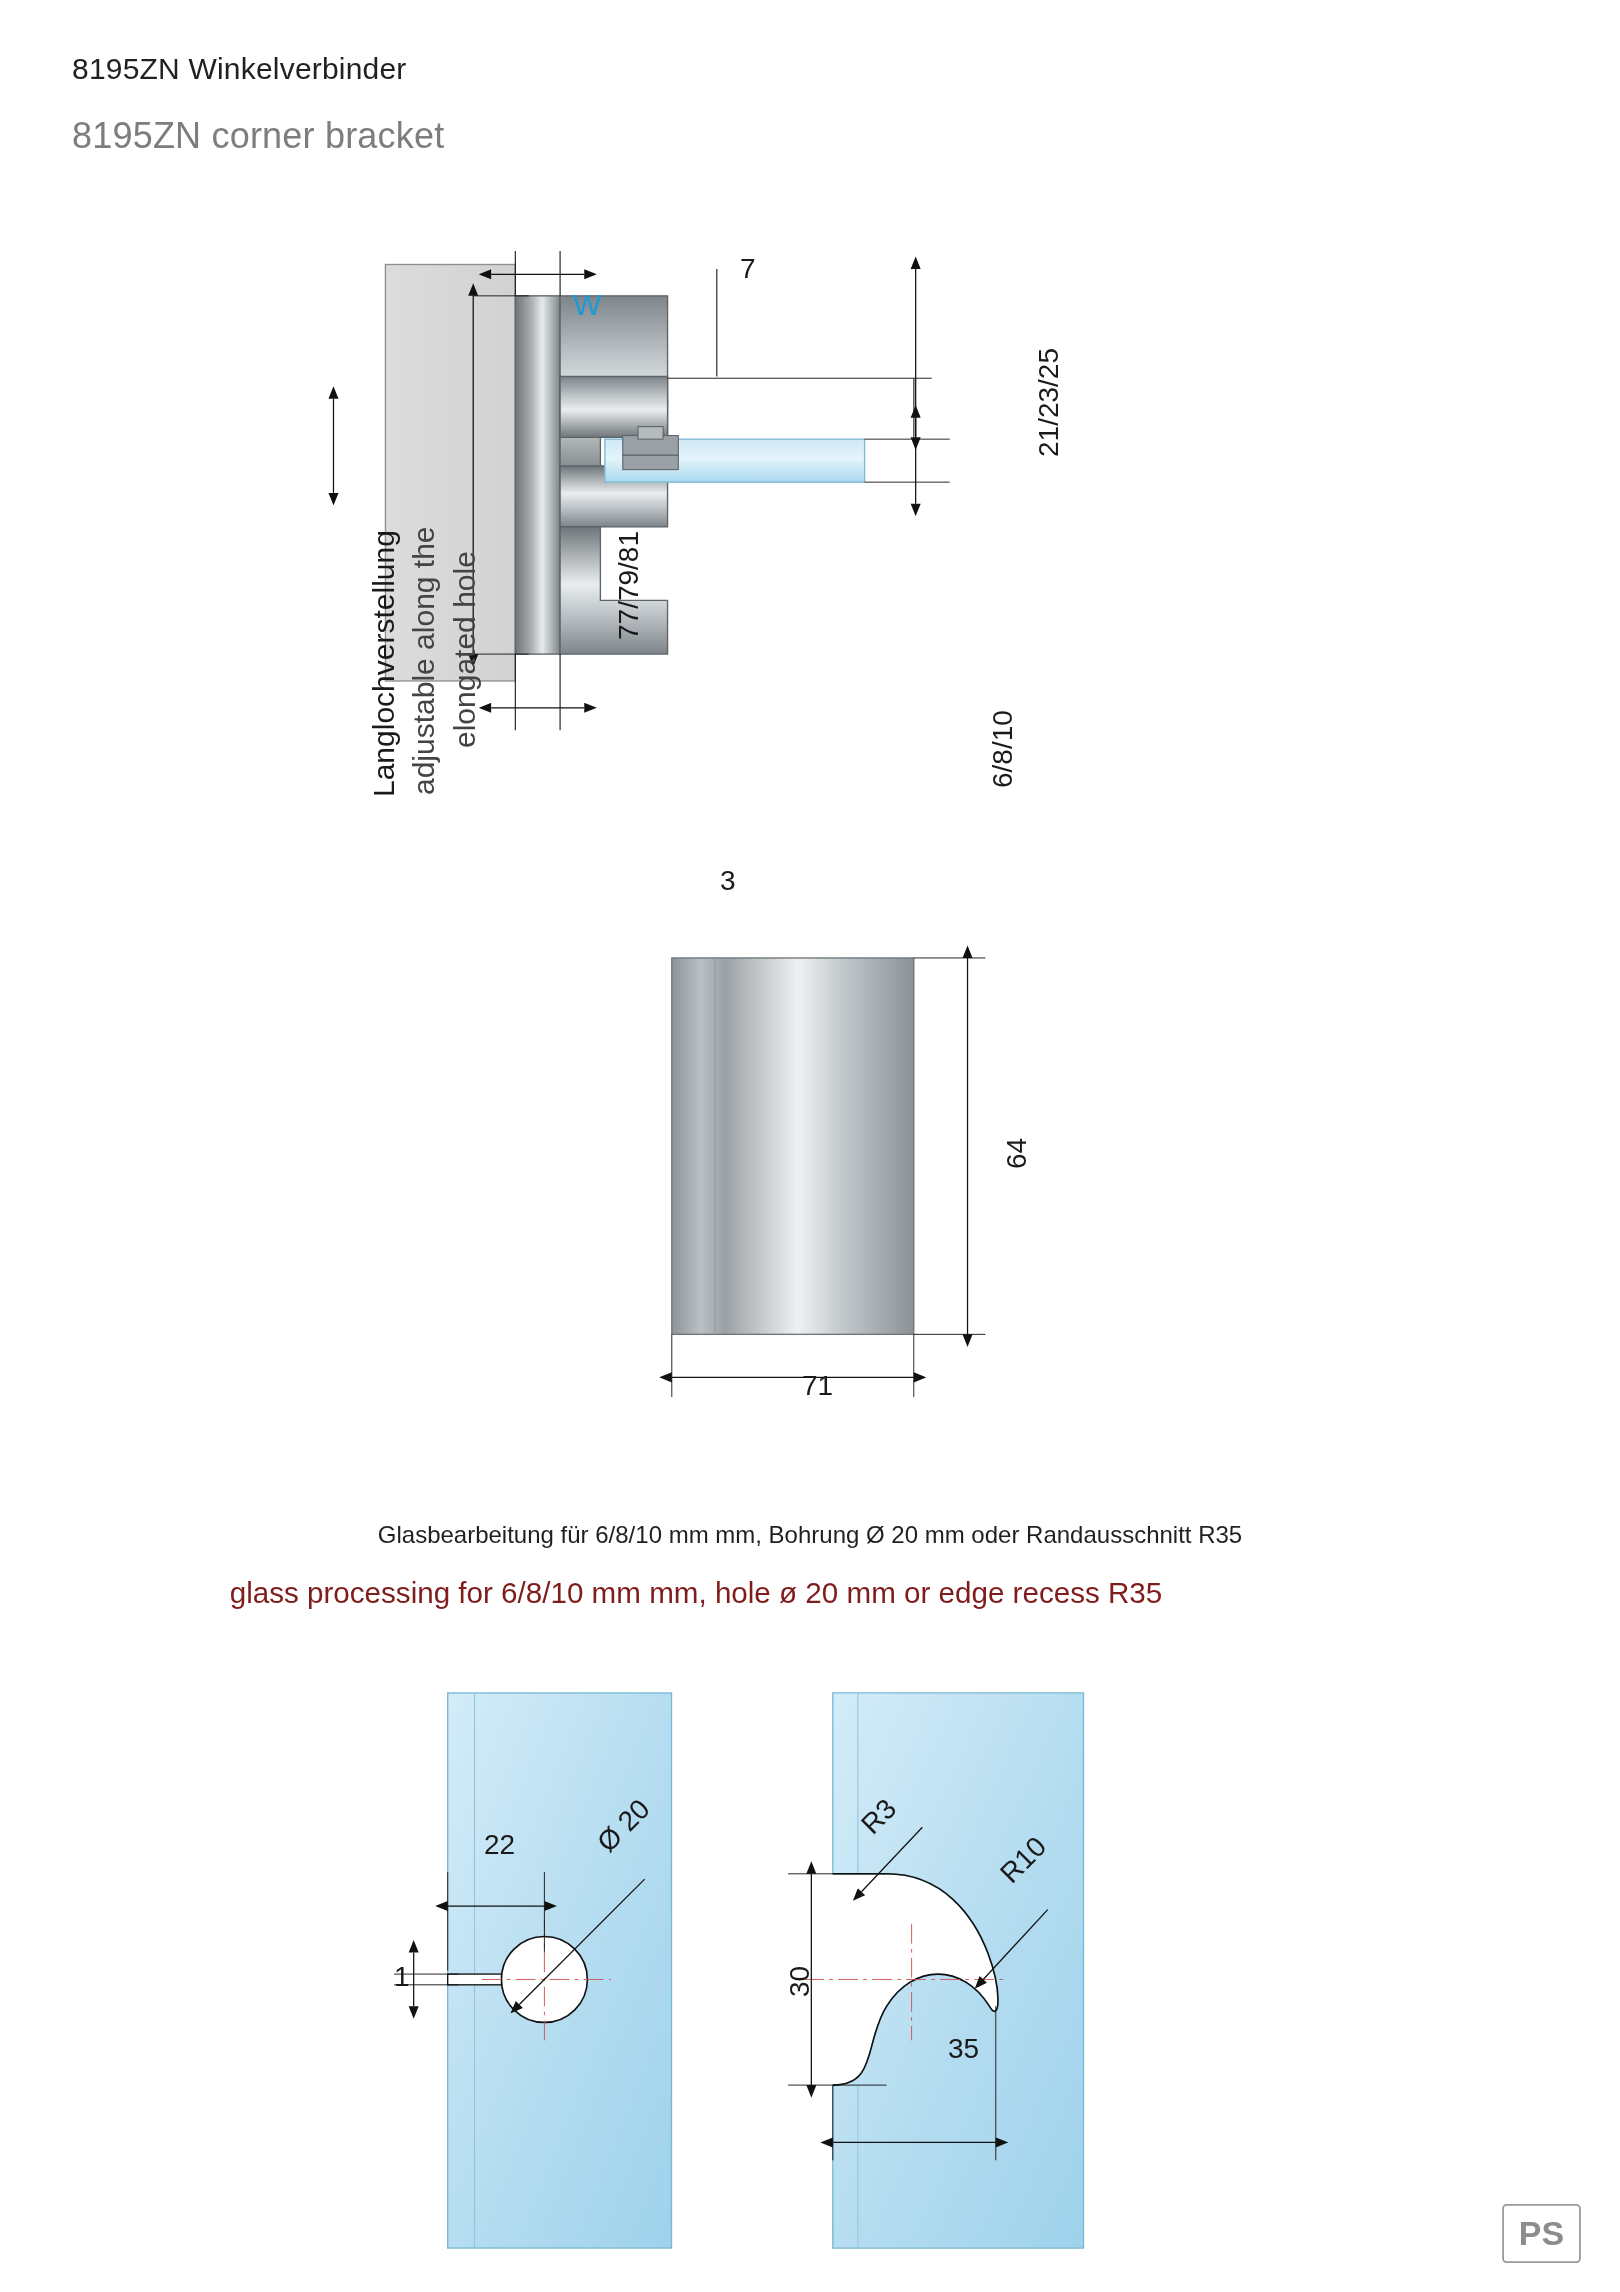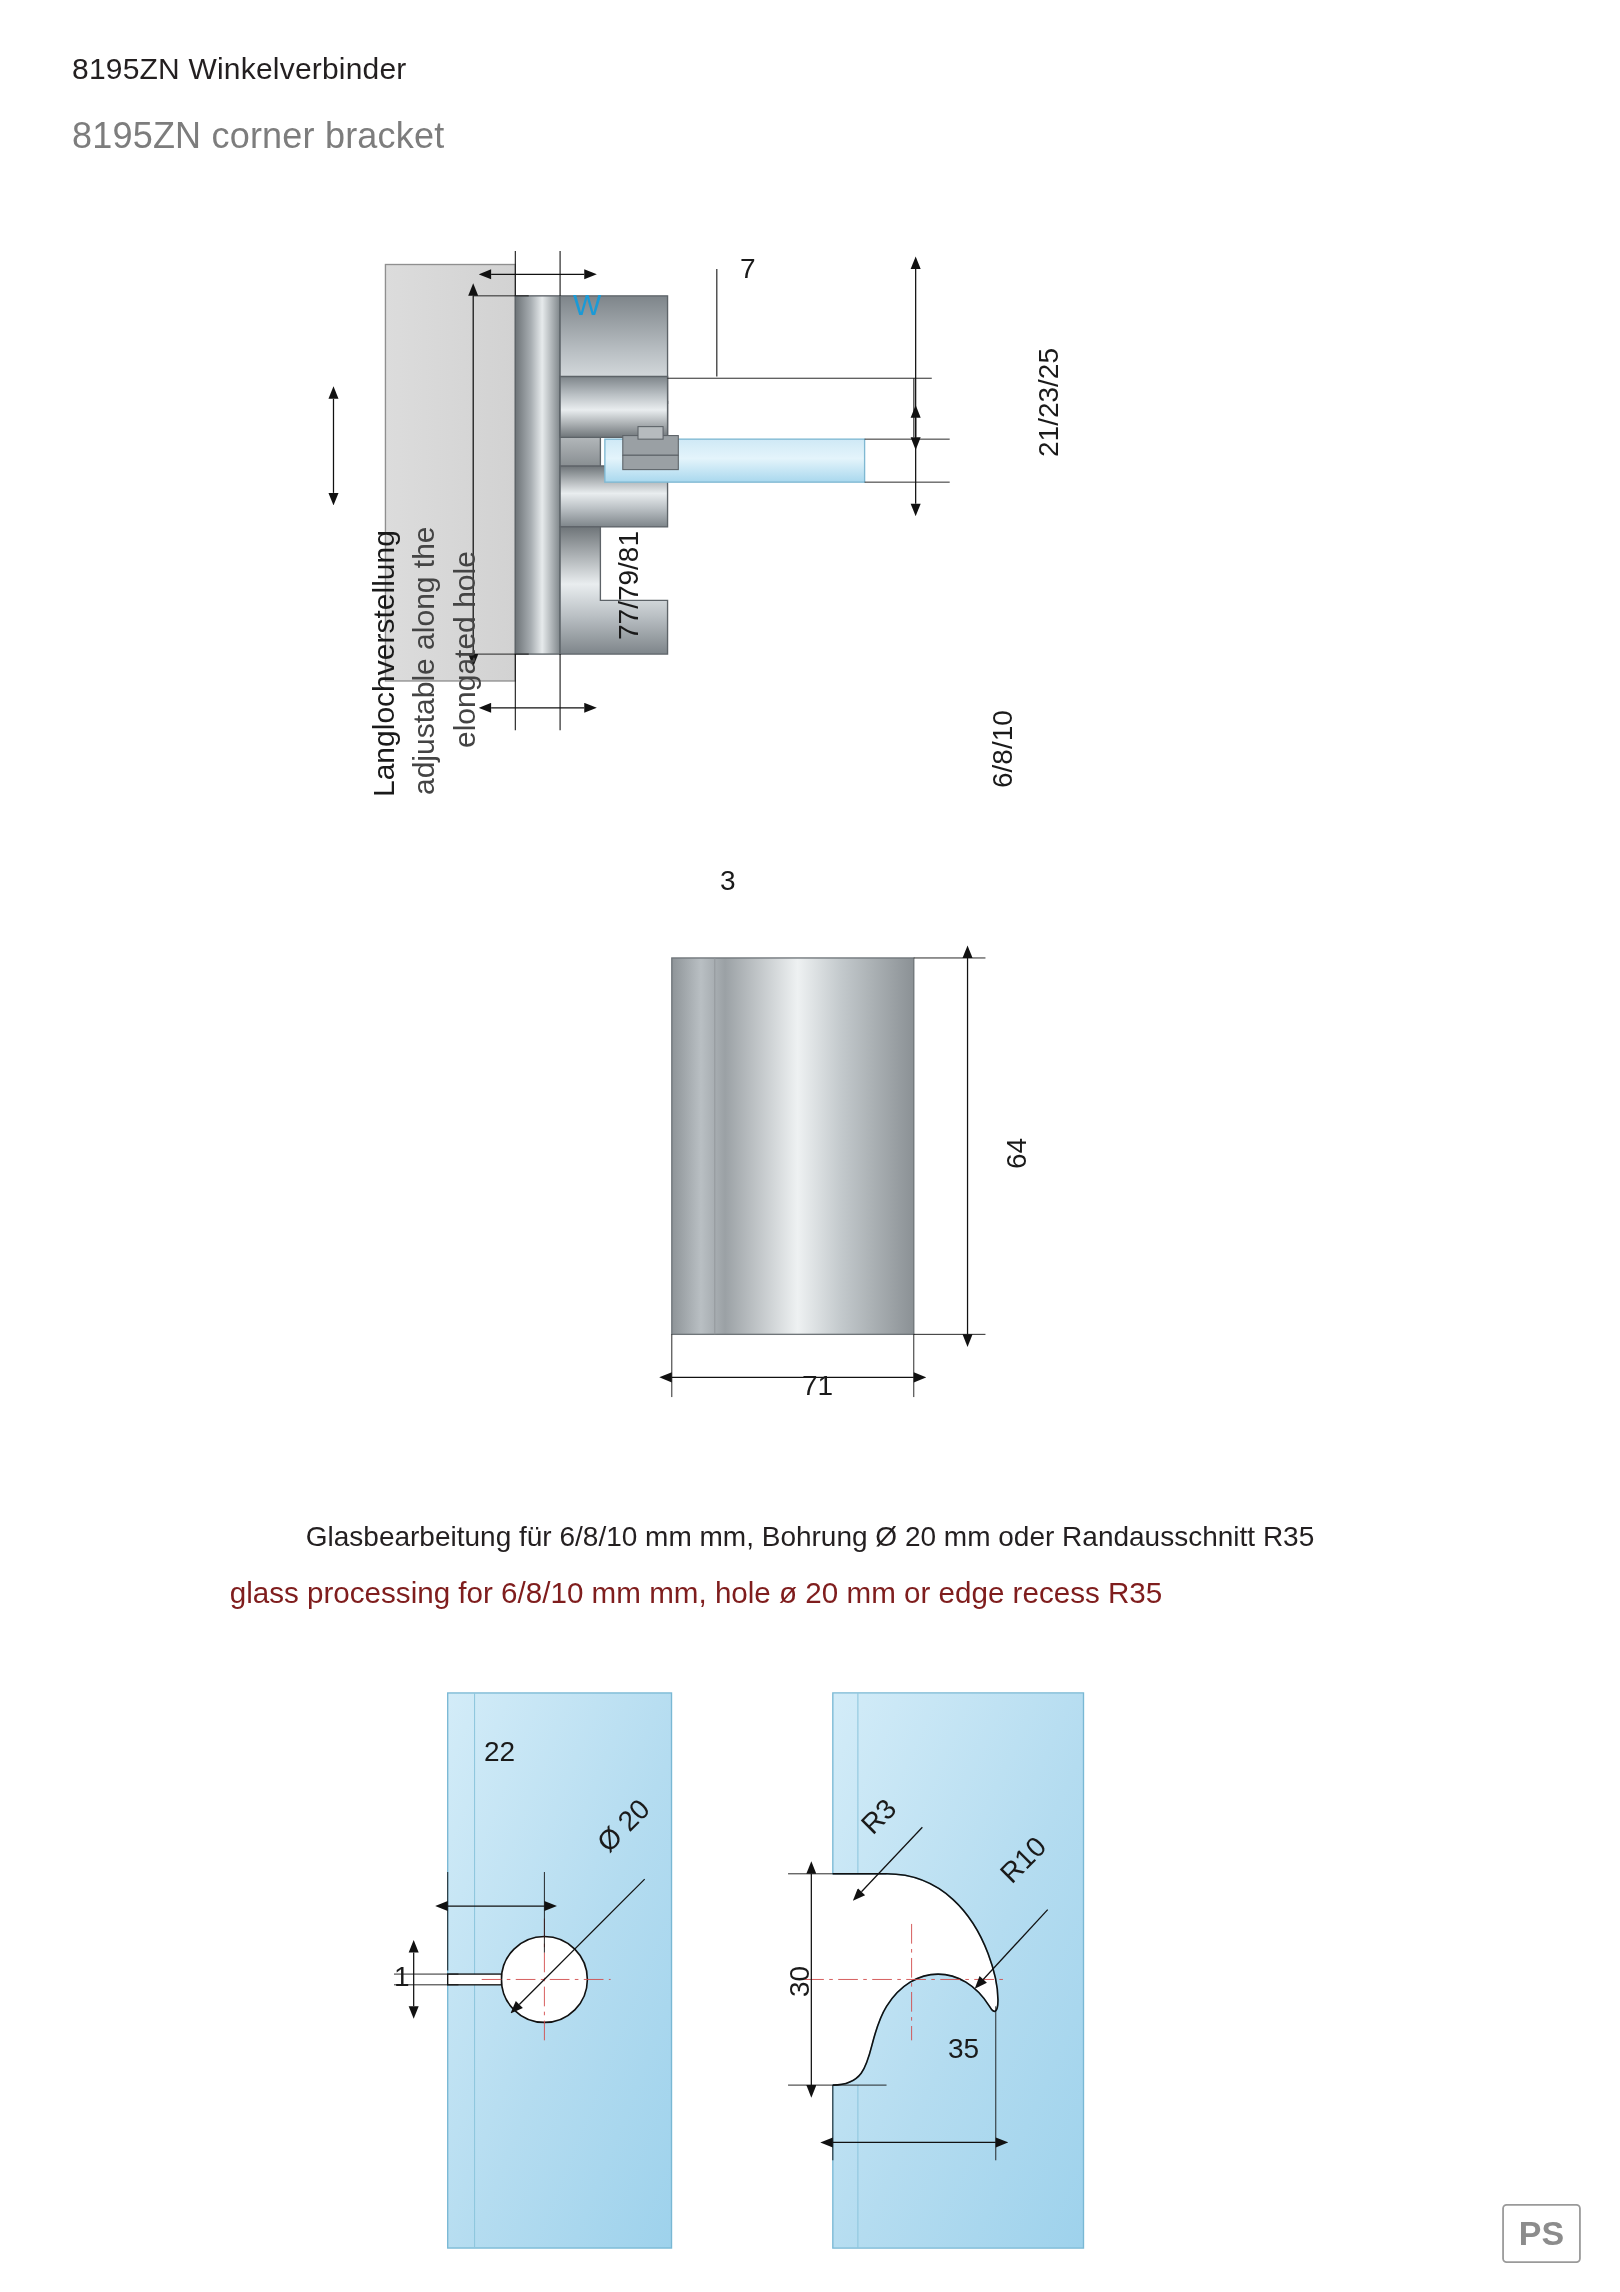--- a/index.html
+++ b/index.html
@@ -34,21 +34,21 @@
     letter-spacing: 0.2px;
   }
 
   
   .mid-de {
     position: absolute;
     left: 0;
     top: 1521px;
     width: 1620px;
     text-align: center;
-    font-size: 28px;
+    font-size: 24px;
     color: #231f20;
   }
   .mid-en {
     position: absolute;
     left: 0;
     top: 1576px;
     width: 1392px;
     text-align: center;
     font-size: 29.6px;
     color: #7f1d1d;
@@ -248,21 +248,21 @@
   <line x1="188" y1="210" x2="188" y2="300" stroke="#111" stroke-width="1"></line>
   <line x1="80" y1="248" x2="188" y2="248" stroke="#111" stroke-width="1.4" marker-start="url(#arrL3)" marker-end="url(#arrR3)"></line>
 
   <line x1="20" y1="324" x2="92" y2="324" stroke="#111" stroke-width="1"></line>
   <line x1="20" y1="336" x2="92" y2="336" stroke="#111" stroke-width="1"></line>
   <line x1="42" y1="300" x2="42" y2="360" stroke="#111" stroke-width="1.4" marker-start="url(#arrL3)" marker-end="url(#arrR3)"></line>
 
   <line x1="160" y1="358" x2="300" y2="218" stroke="#111" stroke-width="1.4" marker-start="url(#arrL3)"></line>
 </svg>
 
-<div class="lbl" style="left:484px; top:1736px;text-align:right;">22</div>
+<div class="lbl" style="left:484px; top:1829px;text-align:right;">22</div>
 <div class="lbl" style="left:394px; top:1961px;">1</div>
 <div class="lbl" style="left:591px; top:1836px; transform-origin:0 0; transform:rotate(-45deg);">Ø 20</div>
 
 <svg class="svg-abs" style="left:779px; top:1684px;" width="421" height="573" viewBox="0 0 470 640">
   <defs>
     <linearGradient id="glass3" x1="0" y1="0" x2="1" y2="1">
       <stop offset="0%" stop-color="#d3ecf8"></stop>
       <stop offset="55%" stop-color="#b4dcf0"></stop>
       <stop offset="100%" stop-color="#9ed2ec"></stop>
     </linearGradient>

